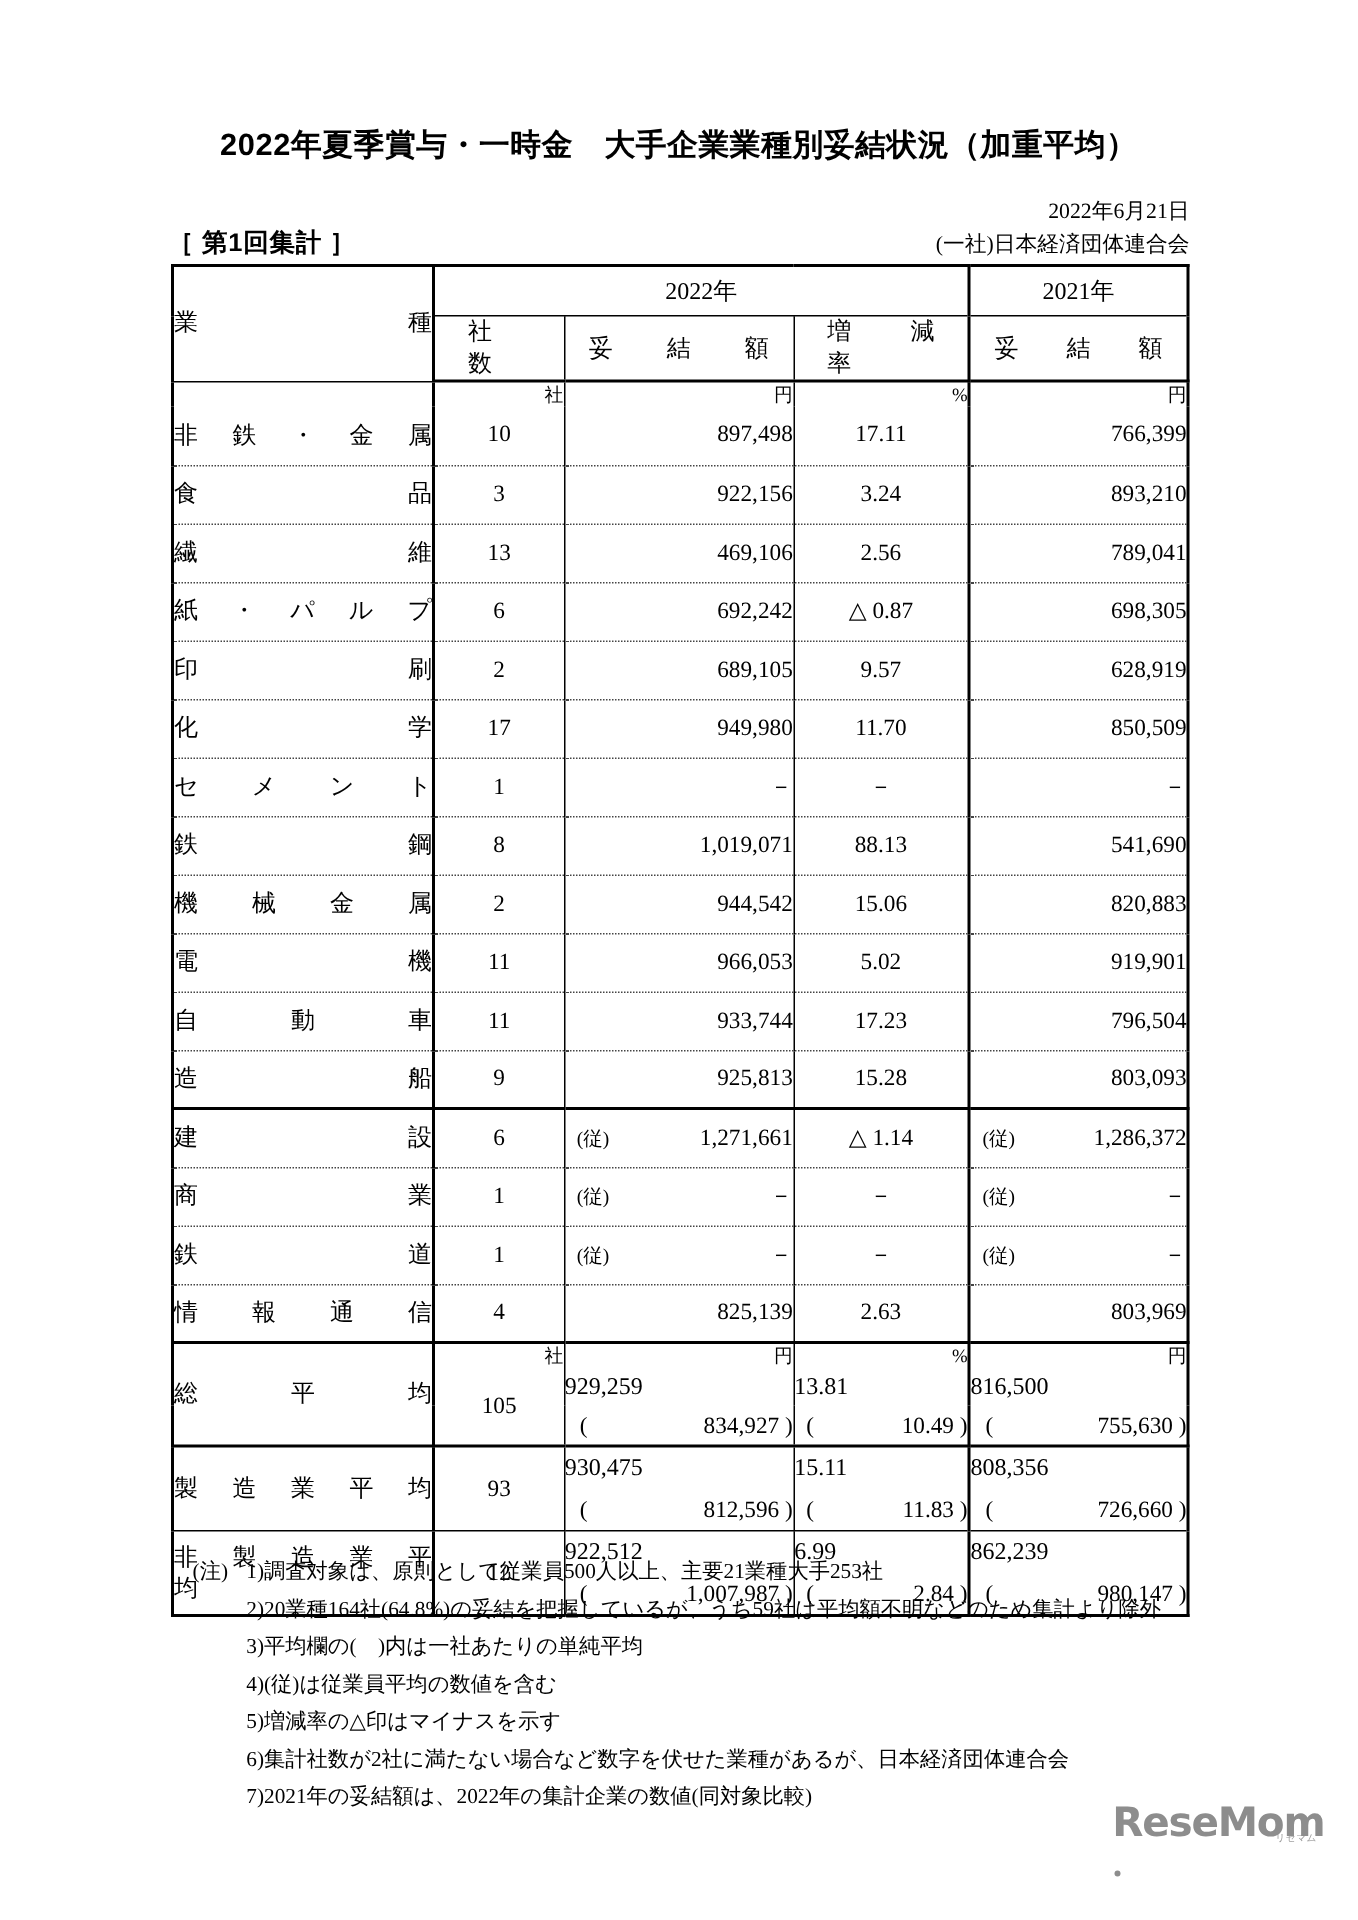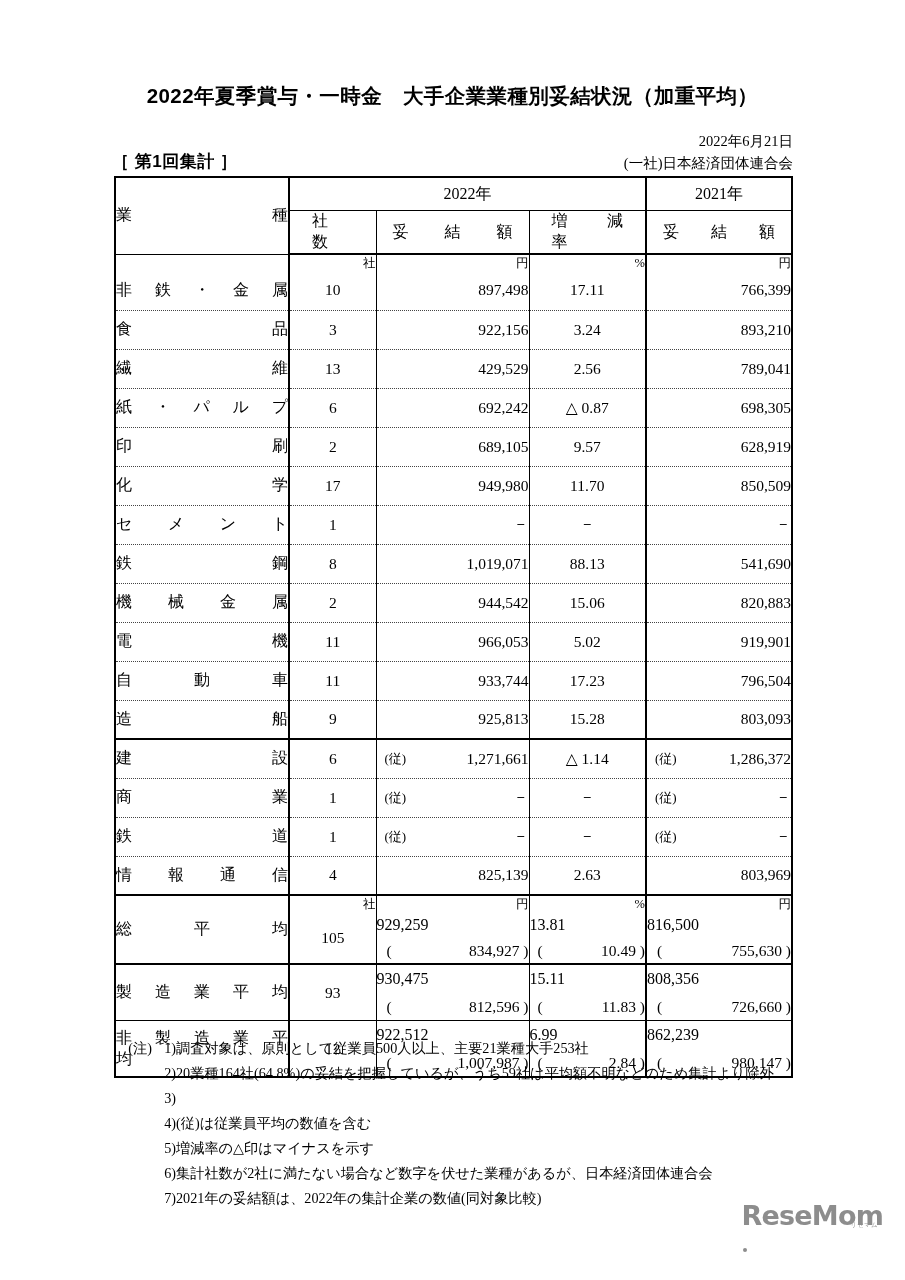--- a/index.html
+++ b/index.html
@@ -302,21 +302,21 @@
             <td class="bb-dot br-thin num">3</td>
             <td class="bb-dot br-thin num-r">922,156</td>
             <td class="bb-dot br-thick num-r-pct">3.24</td>
             <td class="bb-dot br-thick num-r">893,210</td>
           </tr>
           <tr class="row-h">
             <td class="bb-dot bl-thick br-thick">
               <span class="jp-just">繊　　　　　　　維</span>
             </td>
             <td class="bb-dot br-thin num">13</td>
-            <td class="bb-dot br-thin num-r">429,529</td>
+            <td class="bb-dot br-thin num-r">469,106</td>
             <td class="bb-dot br-thick num-r-pct">2.56</td>
             <td class="bb-dot br-thick num-r">789,041</td>
           </tr>
           <tr class="row-h">
             <td class="bb-dot bl-thick br-thick">
               <span class="jp-just">紙　・　パ　ル　プ</span>
             </td>
             <td class="bb-dot br-thin num">6</td>
             <td class="bb-dot br-thin num-r">692,242</td>
             <td class="bb-dot br-thick num-r-pct">△ 0.87</td>
@@ -490,20 +490,21 @@
           <span class="note-txt">調査対象は、原則として従業員500人以上、主要21業種大手253社</span>
         </div>
         <div class="note-row">
           <span class="note-lead"></span>
           <span class="note-no">2)</span>
           <span class="note-txt">20業種164社(64.8%)の妥結を把握しているが、うち59社は平均額不明などのため集計より除外</span>
         </div>
         <div class="note-row">
           <span class="note-lead"></span>
           <span class="note-no">3)</span>
+          <span class="note-txt">平均欄の(　)内は一社あたりの単純平均</span>
         </div>
         <div class="note-row">
           <span class="note-lead"></span>
           <span class="note-no">4)</span>
           <span class="note-txt">(従)は従業員平均の数値を含む</span>
         </div>
         <div class="note-row">
           <span class="note-lead"></span>
           <span class="note-no">5)</span>
           <span class="note-txt">増減率の△印はマイナスを示す</span>

